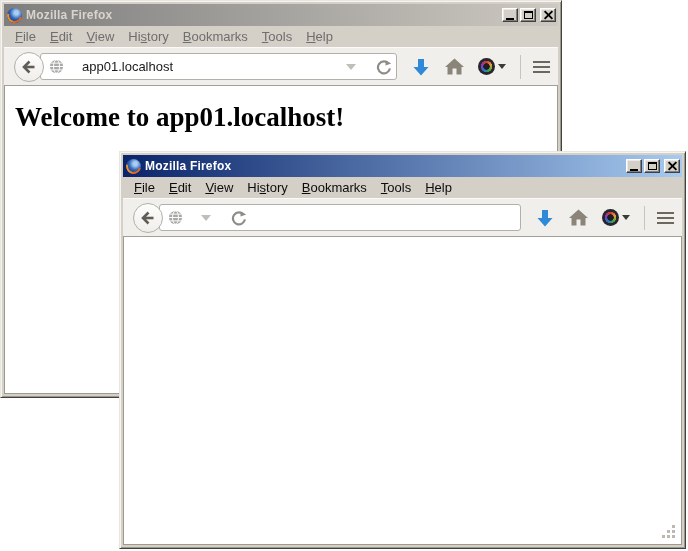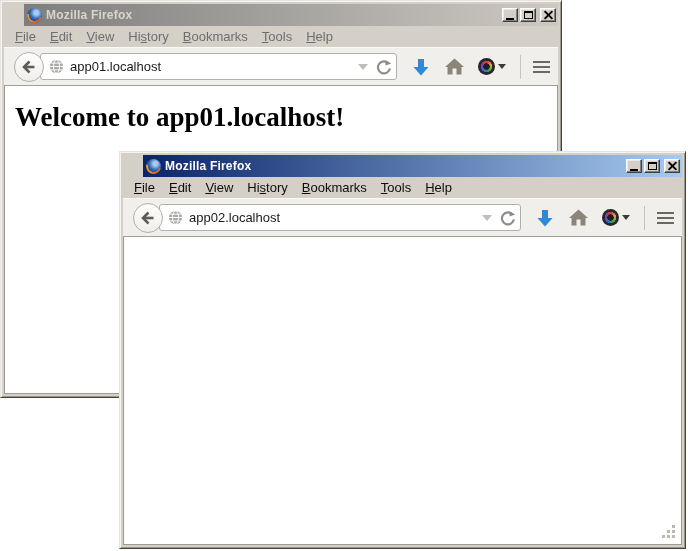--- a/index.html
+++ b/index.html
@@ -17,21 +17,21 @@
 
   
   .window{position:absolute;background:var(--chrome);padding:3px;
           border:1px solid;border-color:#e8e5e0 #45423c #45423c #e8e5e0;
           box-shadow:inset 1px 1px 0 #f6f4f0, inset -1px -1px 0 #9c988e;}
   .win-inner{height:100%;display:flex;flex-direction:column;}
   .win0{left:0;top:0;width:562px;height:398px;}
   .win1{left:119px;top:151px;width:567px;height:398px;}
 
   
-  .titlebar{height:22px;flex:0 0 22px;display:flex;align-items:center;padding:0 2px 0 3px;gap:4px;margin-left:20px;}
+  .titlebar{height:22px;flex:0 0 22px;display:flex;align-items:center;padding:0 2px 0 3px;gap:4px;}
   .titlebar.active{background:linear-gradient(to right,var(--active-a),var(--active-b));}
   .titlebar.inactive{background:linear-gradient(to right,var(--inactive-a),var(--inactive-b));}
   .title-text{font-size:12px;font-weight:bold;letter-spacing:.2px;white-space:nowrap;}
   .titlebar.active .title-text{color:#ffffff;}
   .titlebar.inactive .title-text{color:#d9d5cd;}
   .fx-icon{width:15px;height:15px;border-radius:50%;position:relative;flex:0 0 15px;
            background:radial-gradient(circle at 62% 32%, #a9cdf2 0 2px, #2e64b4 45%, #123d86 78%);}
   .fx-icon::after{content:"";position:absolute;inset:0;border-radius:50%;
            border:2px solid transparent;border-left-color:#f78f1e;border-bottom-color:#e8641a;
            transform:rotate(-30deg);}
@@ -55,21 +55,21 @@
   .active-win .menu-item{color:#0c0c0c;}
   .inactive-win .menu-item{color:#6e6e6e;}
 
   
   .toolbar{height:39px;flex:0 0 39px;background:var(--toolbar-bg);display:flex;align-items:center;
            padding:0 8px 0 10px;border-top:1px solid #fbfaf8;border-bottom:1px solid #a39f97;}
   .back-btn{width:30px;height:30px;border-radius:50%;flex:0 0 30px;z-index:2;
             background:linear-gradient(#fdfdfc,#f0eeeb);border:1px solid #b3b0a9;
             display:flex;align-items:center;justify-content:center;margin-right:-4px;}
   .urlbar{flex:1;height:27px;background:#fff;border:1px solid #b3b0a9;border-radius:3px;
-          display:flex;align-items:center;padding:0 4px 0 8px;gap:6px;min-width:0;}
+          display:flex;align-items:center;padding:0 4px 0 8px;gap:18px;min-width:0;}
   .url-text{font-size:13px;color:#1a1a1a;flex:1;white-space:nowrap;overflow:hidden;}
   .url-drop{width:0;height:0;border-left:5px solid transparent;border-right:5px solid transparent;
             border-top:6px solid #c0beb8;margin-right:2px;flex:0 0 auto;}
   .icon-btn{display:flex;align-items:center;justify-content:center;flex:0 0 auto;}
   .tb-gap{margin-left:14px;}
   .ext-wrap{display:flex;align-items:center;gap:3px;}
   .ext-lens{width:17px;height:17px;border-radius:50%;
         background:
           radial-gradient(circle at 50% 50%, #1d1d23 0 3px, rgba(0,0,0,0) 3.4px),
           radial-gradient(circle at 50% 50%, rgba(0,0,0,0) 0 5.6px, #26262c 5.9px),
@@ -203,21 +203,20 @@
         </svg>
       </span>
       <div class="urlbar">
         <svg width="15" height="15" viewBox="0 0 16 16">
           <circle cx="8" cy="8" r="7" fill="#a8a8a6"></circle>
           <ellipse cx="8" cy="8" rx="3.2" ry="7" fill="none" stroke="#fff" stroke-width="1"></ellipse>
           <line x1="1" y1="8" x2="15" y2="8" stroke="#fff" stroke-width="1"></line>
           <line x1="2.2" y1="4.4" x2="13.8" y2="4.4" stroke="#fff" stroke-width="1"></line>
           <line x1="2.2" y1="11.6" x2="13.8" y2="11.6" stroke="#fff" stroke-width="1"></line>
         </svg>
-        <span class="url-text">app02.localhost</span>
         <span class="url-drop"></span>
         <span class="icon-btn">
           <svg width="16" height="16" viewBox="0 0 16 16">
             <path d="M12.6 4.6 A6 6 0 1 0 13.9 9.3" fill="none" stroke="#8e8c86" stroke-width="2.2"></path>
             <polygon points="9.5,1.2 15.2,4.4 9.5,6.4" fill="#8e8c86"></polygon>
           </svg>
         </span>
       </div>
       <span class="icon-btn tb-gap">
         <svg width="20" height="20" viewBox="0 0 20 20">

